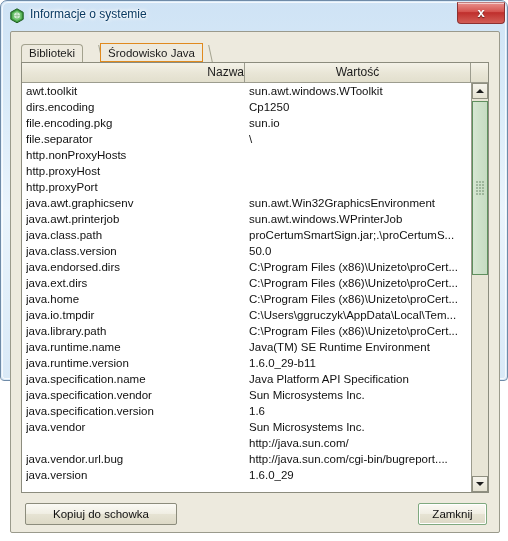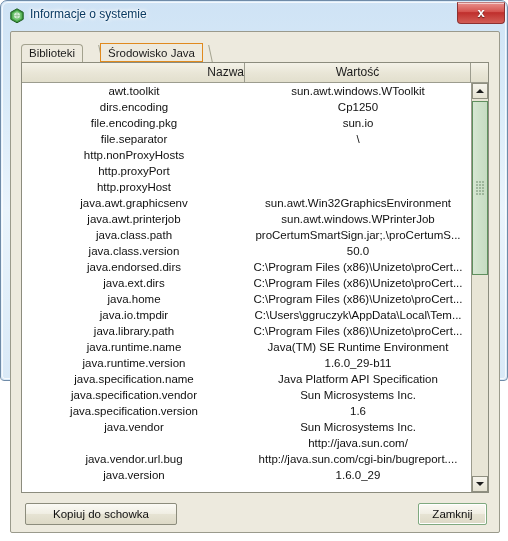--- a/index.html
+++ b/index.html
@@ -186,21 +186,20 @@
   }
 
   .rows {
     position: absolute;
     left: 0;
     top: 20px;
     width: 449px;
     height: 409px;
     overflow: hidden;
     background: #ffffff;
-    text-align: center;
   }
   .row {
     position: relative;
     height: 16px;
     line-height: 16px;
     white-space: nowrap;
   }
   .cell-name {
     position: absolute;
     left: 4px;
@@ -383,25 +382,25 @@
           </div>
           <div class="row">
             <span class="cell-name">file.separator</span>
             <span class="cell-value">\</span>
           </div>
           <div class="row">
             <span class="cell-name">http.nonProxyHosts</span>
             <span class="cell-value"></span>
           </div>
           <div class="row">
+            <span class="cell-name">http.proxyHost</span>
+            <span class="cell-value"></span>
+          </div>
+          <div class="row">
             <span class="cell-name">http.proxyPort</span>
-            <span class="cell-value"></span>
-          </div>
-          <div class="row">
-            <span class="cell-name">http.proxyHost</span>
             <span class="cell-value"></span>
           </div>
           <div class="row">
             <span class="cell-name">java.awt.graphicsenv</span>
             <span class="cell-value">sun.awt.Win32GraphicsEnvironment</span>
           </div>
           <div class="row">
             <span class="cell-name">java.awt.printerjob</span>
             <span class="cell-value">sun.awt.windows.WPrinterJob</span>
           </div>

